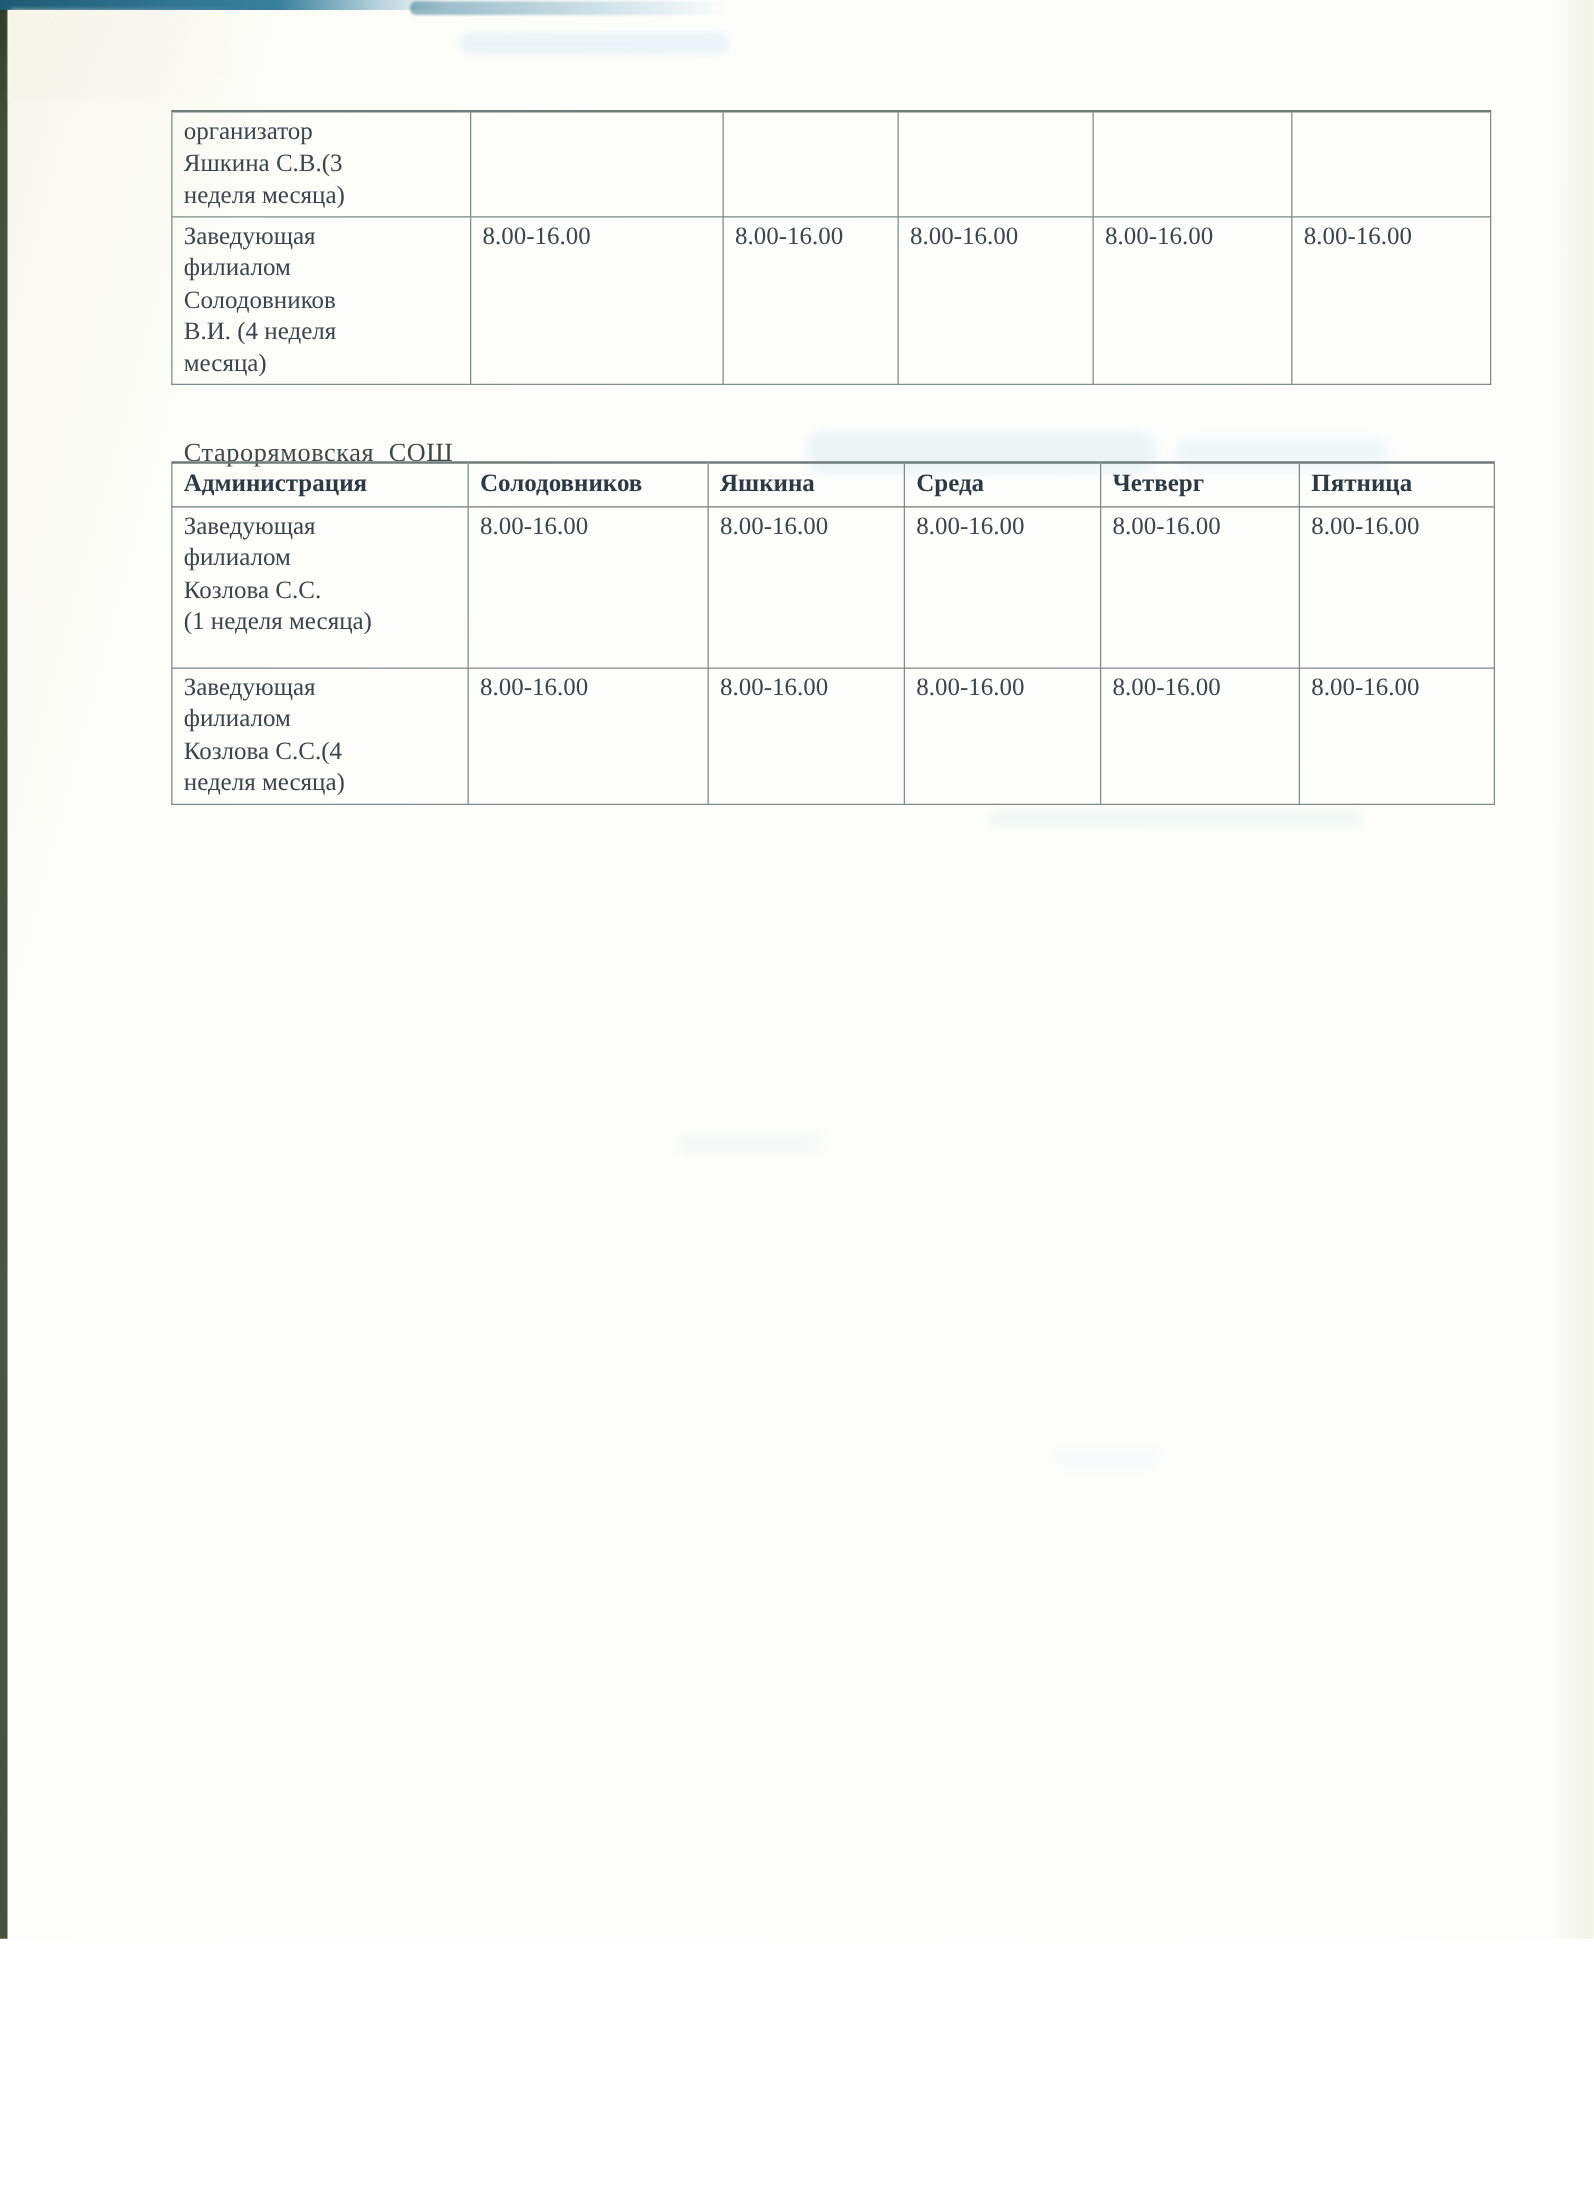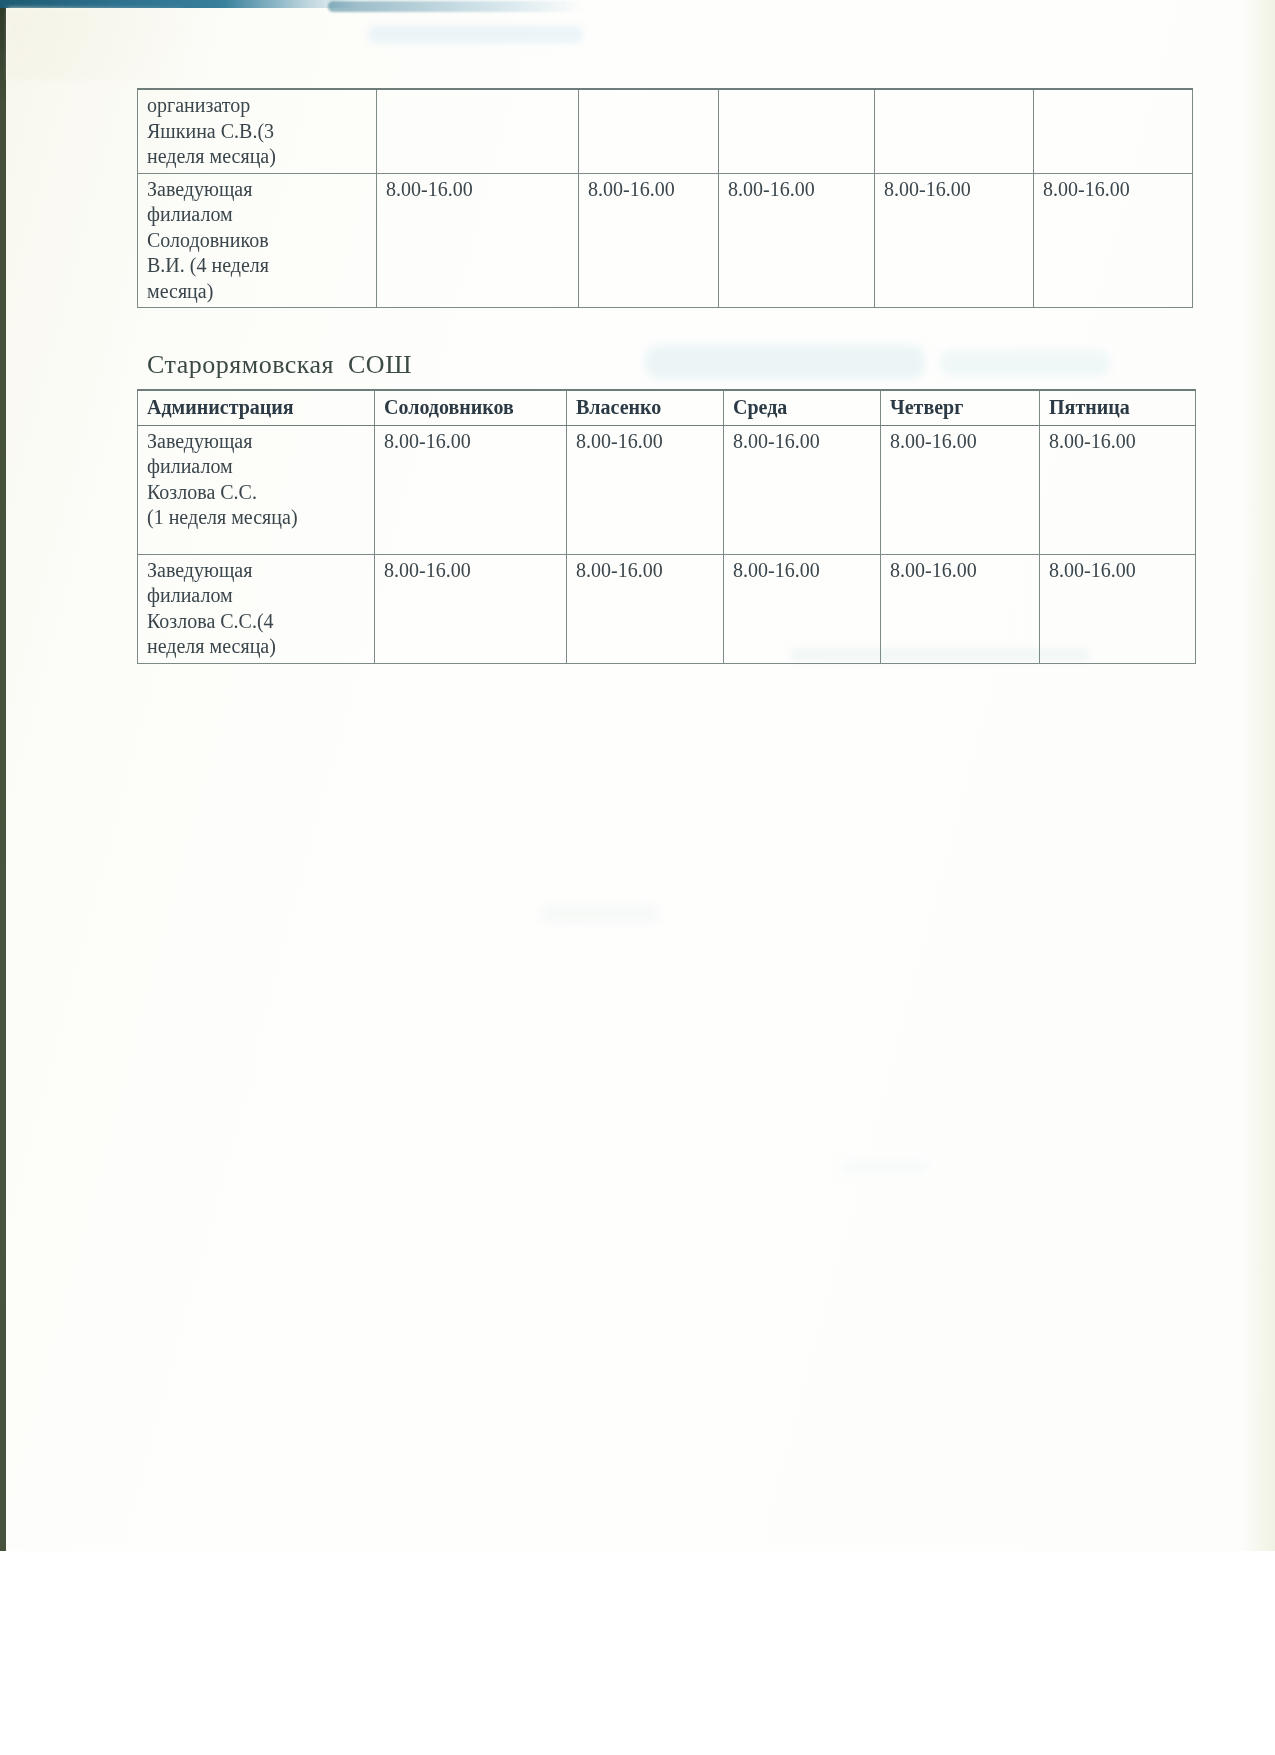--- a/index.html
+++ b/index.html
@@ -65,26 +65,26 @@
   }
   .doc-table td,.doc-table th{
     border:1px solid #7c8a88;vertical-align:top;text-align:left;
     padding:3px 6px 3px 9px;overflow:hidden;
   }
   .doc-table thead th{
     font-weight:bold;color:#2b3a44;font-size:20px;padding-top:4px;
     border-top:2px solid #6e7c7a;border-bottom:1.5px solid #6e7c7a;
   }
   #table-top{left:137px;top:88px;width:1055px;}
-  #table-main{left:137px;top:389px;width:1058px;}
+  #table-main{left:137px;top:369px;width:1058px;}
   #table-top{border-top:2px solid #6e7c7a;}
   .cell-label{white-space:pre-line;}
   .section-heading{
     position:absolute;left:147px;top:350px;
-    font-size:26px;color:#3c4a46;white-space:pre;letter-spacing:.5px;
+    font-size:21px;color:#3c4a46;white-space:pre;letter-spacing:.5px;
   }
 </style>
 </head>
 <body>
 
 <div class="page">
 
   <div class="artifact left-strip"></div>
   <div class="artifact top-bar-1"></div>
   <div class="artifact top-bar-2"></div>
@@ -142,21 +142,21 @@
         <col style="width:192px">
         <col style="width:157px">
       <col style="width:157px">
         <col style="width:159px">
         <col style="width:156px">
     </colgroup>
     <thead>
       <tr style="height:35px;">
         <th>Администрация</th>
         <th>Солодовников</th>
-        <th>Власенко</th>
+        <th>Яшкина</th>
         <th>Среда</th>
         <th>Четверг</th>
         <th>Пятница</th>
       </tr>
     </thead>
     <tbody>
       <tr style="height:129px;">
         <td class="cell-label">Заведующая
 филиалом
 Козлова С.С.

